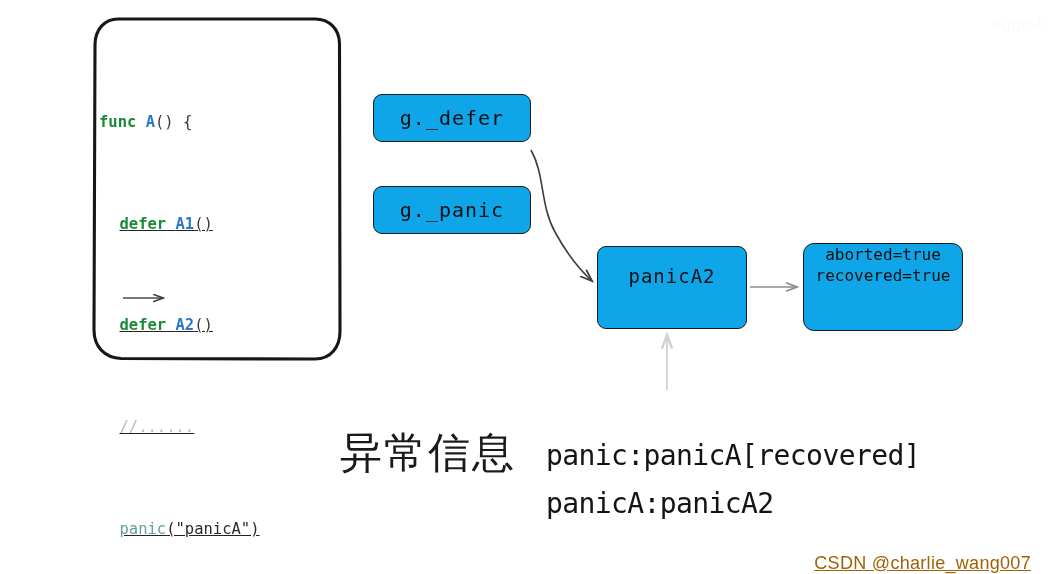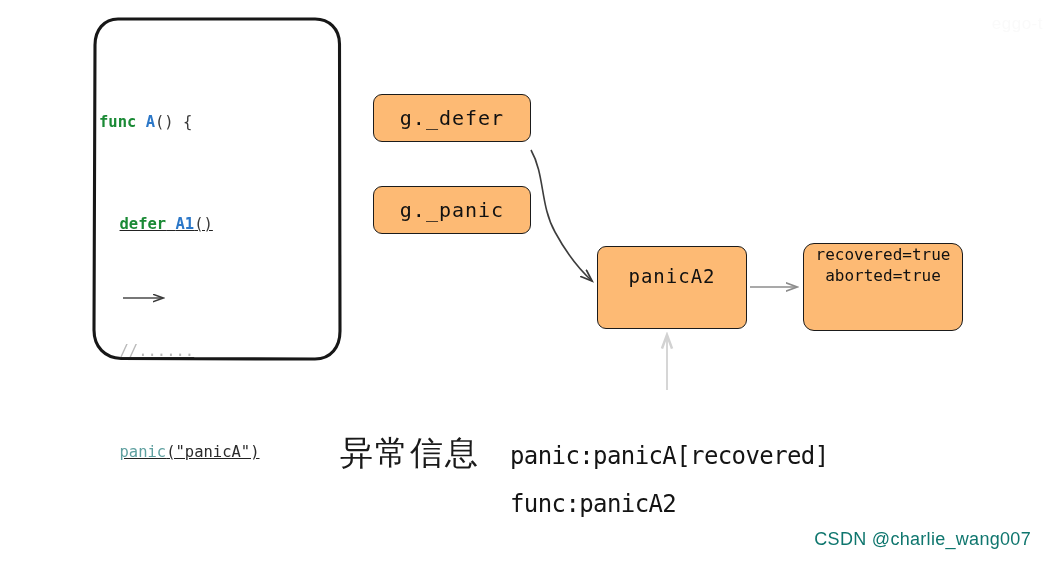--- a/index.html
+++ b/index.html
@@ -50,21 +50,21 @@
   .builtin { color: #5fa0a0; }
   .punc    { color: #3a3a3a; }
   .ind1 { padding-left: 2.2ch; text-decoration: underline; }
 
   
   .node {
     position: absolute;
     box-sizing: border-box;
     border: 1.6px solid #1b1b1b;
     border-radius: 9px;
-    background: #fdba74;
+    background: #0ea5e9;
   }
   .node-label {
     font-family: "DejaVu Sans Mono", "Liberation Mono", monospace;
     color: #111111;
     text-align: center;
     letter-spacing: 1px;
     white-space: nowrap;
   }
 
   #node-gdefer {
@@ -121,49 +121,50 @@
   .caption {
     position: absolute;
     left: 340px;
     top: 430px;
     width: 560px;
     display: flex;
     align-items: flex-start;
   }
   .caption-cn {
     font-family: "DejaVu Serif", "Liberation Serif", serif;
-    font-size: 33px;
+    font-size: 42px;
     color: #1a1a1a;
     line-height: 46px;
     letter-spacing: 2px;
     white-space: nowrap;
   }
   .caption-msgs {
     margin-left: 30px;
     margin-top: 2px;
   }
   .caption-msgs .msg {
     font-family: "DejaVu Sans Mono", "Liberation Mono", monospace;
-    font-size: 24px;
+    font-size: 28px;
     color: #141414;
     line-height: 48px;
     letter-spacing: -0.6px;
     white-space: nowrap;
   }
 
   
   .wm-bottom {
     position: absolute;
     right: 18px;
-    bottom: 24px;
+    bottom: 0;
     font-family: "Liberation Sans", sans-serif;
     font-size: 18px;
-    color: #0f766e;
+    color: #a16207;
     letter-spacing: 0.3px;
     white-space: nowrap;
+    text-decoration: underline;
   }
   .wm-top {
     position: absolute;
     right: 6px;
     top: 14px;
     font-family: "Liberation Sans", sans-serif;
     font-size: 17px;
     color: #fafafa;
     letter-spacing: 0.5px;
     white-space: nowrap;
@@ -206,20 +207,21 @@
   <line x1="667" y1="390" x2="667" y2="336" stroke="#d2d2d2" stroke-width="1.8" marker-end="url(#arrowLight)"></line>
 </svg>
 
 <div class="code-card">
   <div class="code-lines">
 
     <div class="ln"><span class="kw">func</span> <span class="fn">A</span><span class="punc">()</span> <span class="punc">{</span></div>
 
     <div class="ln ind1"><span class="kw">defer</span> <span class="fn">A1</span><span class="punc">()</span></div>
 
+    <div class="ln ind1"><span class="kw">defer</span> <span class="fn">A2</span><span class="punc">()</span></div>
 
     <div class="ln ind1"><span class="cmt">//......</span></div>
 
     <div class="ln ind1"><span class="builtin">panic</span><span class="plain">("panicA")</span></div>
 
     
 
     
 
     
@@ -241,26 +243,26 @@
 
 <div class="node" id="node-gpanic">
   <div class="node-label">g._panic</div>
 </div>
 
 <div class="node" id="node-panicA2">
   <div class="node-label">panicA2</div>
 </div>
 
 <div class="node" id="node-panicA">
+  <div class="attr">aborted=true</div>
   <div class="attr">recovered=true</div>
-  <div class="attr">aborted=true</div>
 </div>
 
 <div class="caption">
   <div class="caption-cn">异常信息</div>
   <div class="caption-msgs">
     <div class="msg">panic:panicA[recovered]</div>
-    <div class="msg">func:panicA2</div>
+    <div class="msg">panicA:panicA2</div>
   </div>
 </div>
 
 <div class="wm-top">eggo-t</div>
 <div class="wm-bottom">CSDN @charlie_wang007</div>
 
 </body></html>

